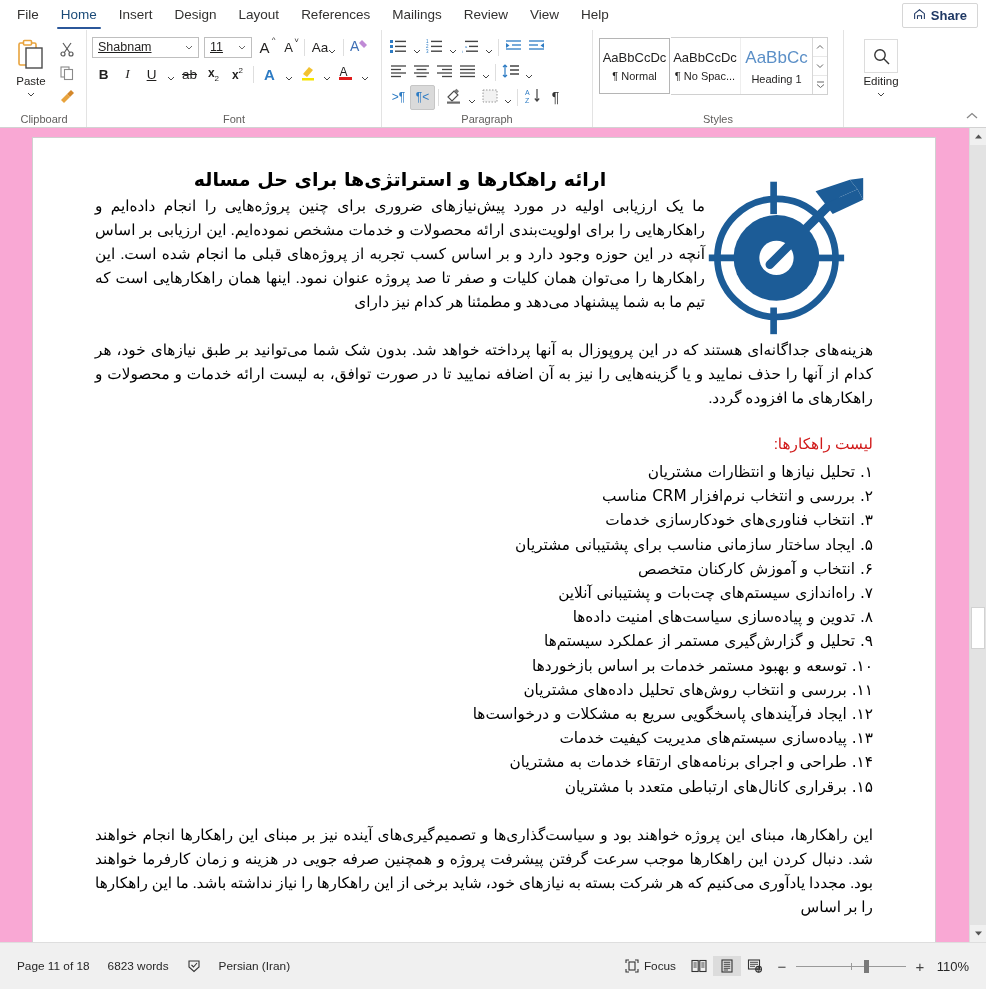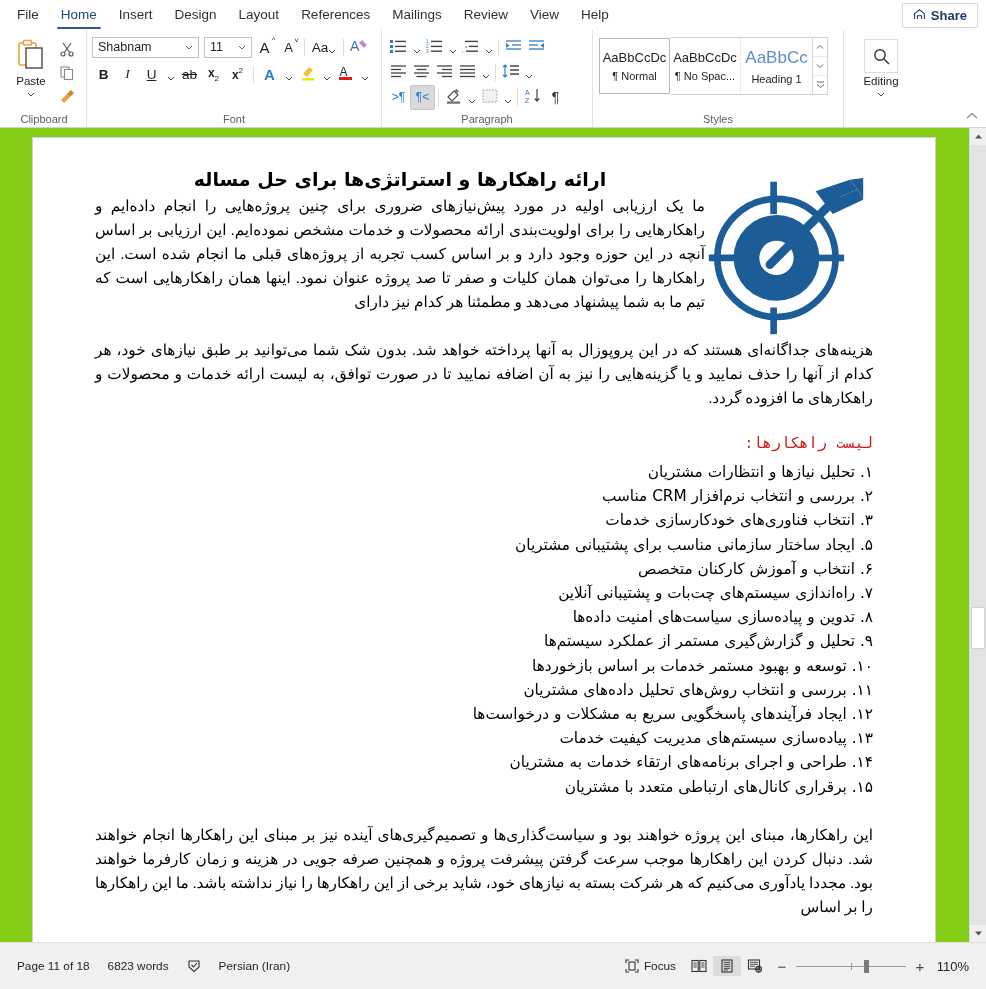--- a/index.html
+++ b/index.html
@@ -38,21 +38,21 @@
   .mini-btn{width:22px;height:22px;display:flex;align-items:center;justify-content:center;}
   .caret{display:inline-block;width:8px;height:8px;}
   .caret svg{width:8px;height:8px;}
 
   
   .fontgrp{width:284px;}
   .row{display:flex;align-items:center;gap:1px;height:24px;}
   .row2{margin-top:3px;}
   .combo{height:21px;border:1px solid #bfbfbf;background:#fff;display:flex;align-items:center;
      padding:0 2px 0 5px;font-size:12.5px;color:#201f1e;box-sizing:border-box;}
-  .combo .cb-val{flex:1;white-space:nowrap;overflow:hidden;}
+  .combo .cb-val{flex:1;white-space:nowrap;overflow:hidden;text-decoration:underline;}
   .combo .cb-arrow{width:14px;display:flex;justify-content:center;opacity:.8;}
   .fontname{width:107px;}
   .fontsize{width:48px;}
   .ibtn{min-width:23px;height:23px;display:flex;align-items:center;justify-content:center;font-size:13.5px;color:#201f1e;border-radius:2px;}
   .ibtn.wide{min-width:30px;}
   .ibtn.on{background:#dadada;border:1px solid #c6c6c6;}
   .sep{width:1px;height:17px;background:#dedede;margin:0 3px;}
 
   
   .paragrp{width:200px;}
@@ -73,33 +73,33 @@
 
   
   .editgrp{width:64px;}
   .editing-btn{width:58px;display:flex;flex-direction:column;align-items:center;padding-top:4px;}
   .editing-box{width:32px;height:32px;border:1px solid #dcdcdc;display:flex;align-items:center;justify-content:center;background:#fff;}
   .editing-lbl{font-size:11.5px;margin-top:2px;color:#252423;}
 
   .ribbon-collapse{position:absolute;right:8px;bottom:4px;opacity:.7;}
 
   
-  .docarea{flex:1;position:relative;background:#84cc16;overflow:hidden;}
+  .docarea{flex:1;position:relative;background:#f9a8d4;overflow:hidden;}
   .page{position:absolute;left:33px;top:10px;width:902px;height:880px;background:#fff;
      box-shadow:0 0 0 1px #d0d0d0;}
   .page-inner{padding:30px 62px 0 62px;direction:rtl;text-align:justify;}
   .doc-title{font-family:"DejaVu Sans","Liberation Sans",sans-serif;font-weight:bold;font-size:19px;
      color:#000;text-align:center;margin:0 0 4px 0;letter-spacing:0;}
   .title-wrap{display:flex;align-items:flex-start;direction:rtl;}
   .title-col{flex:1;min-width:0;}
   .target-img{width:162px;height:162px;flex:0 0 162px;margin-right:6px;margin-top:8px;}
   .p{font-family:Liberation Serif, serif;font-size:15.3px;line-height:24px;color:#000;
      text-align:justify;text-align-last:right;margin:0;}
   .p.full{margin-top:0;}
-  .red-head{font-family:Liberation Mono, monospace;font-size:15.3px;color:#d01818;
+  .red-head{font-family:Liberation Sans, sans-serif;font-size:15.3px;color:#d01818;
      text-align:right;margin:22px 0 0 0;line-height:24px;}
   ol.solutions{list-style:none;margin:4px 0 0 0;padding:0;}
   ol.solutions li{font-family:"DejaVu Sans","Liberation Sans",sans-serif;font-size:15.3px;line-height:24.2px;
      color:#000;text-align:right;direction:rtl;white-space:nowrap;}
   .lastp{margin-top:24px;}
 
   
   .vscroll{position:absolute;right:0;top:0;bottom:0;width:16px;background:#f0f0f0;border-left:1px solid #dcdcdc;}
   .vs-btn{height:17px;display:flex;align-items:center;justify-content:center;background:#f0f0f0;}
   .vs-track{position:absolute;top:17px;bottom:17px;left:0;right:0;background:#e3e3e3;}

